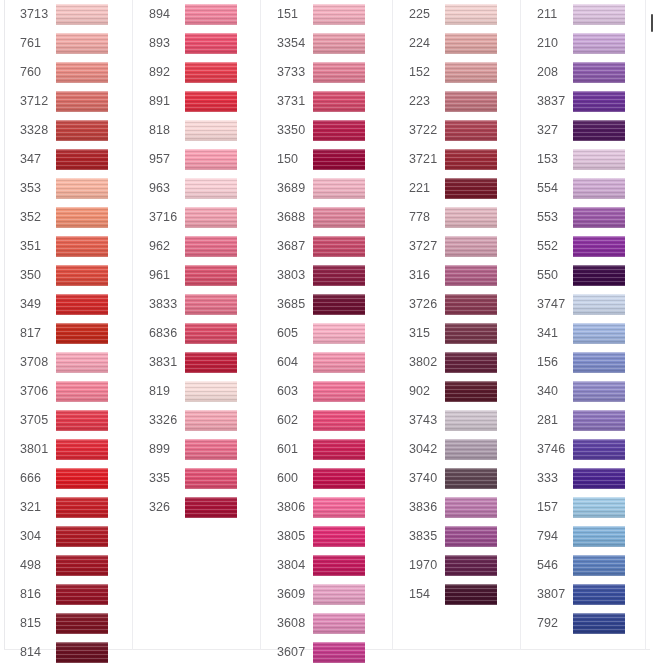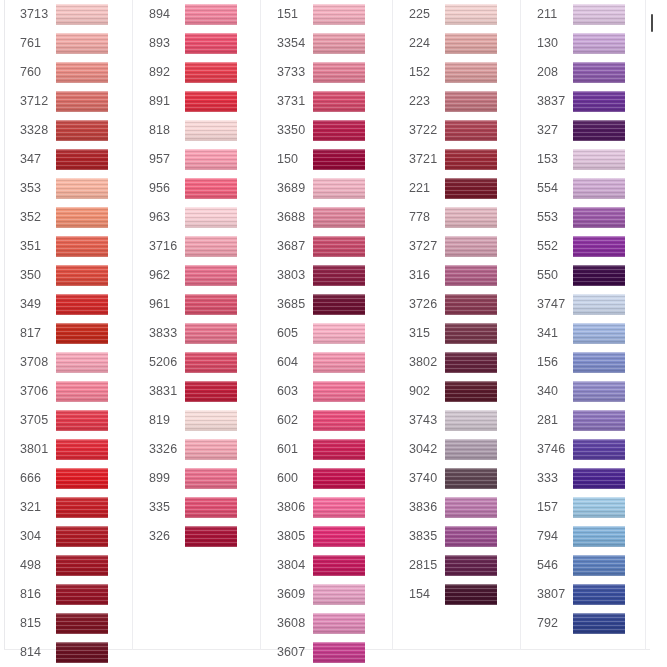--- a/index.html
+++ b/index.html
@@ -265,45 +265,41 @@
         </div>
         <div class="floss-row">
           <div class="floss-code">818</div>
           <div class="swatch" style="background: rgb(248, 215, 214);"></div>
         </div>
         <div class="floss-row">
           <div class="floss-code">957</div>
           <div class="swatch" style="background: rgb(247, 156, 176);"></div>
         </div>
         <div class="floss-row">
-          <div class="floss-code">956</div>
-          <div class="swatch" style="background: rgb(242, 98, 127);"></div>
-        </div>
-        <div class="floss-row">
           <div class="floss-code">963</div>
           <div class="swatch" style="background: rgb(249, 207, 213);"></div>
         </div>
         <div class="floss-row">
           <div class="floss-code">3716</div>
           <div class="swatch" style="background: rgb(240, 160, 176);"></div>
         </div>
         <div class="floss-row">
           <div class="floss-code">962</div>
           <div class="swatch" style="background: rgb(229, 110, 139);"></div>
         </div>
         <div class="floss-row">
           <div class="floss-code">961</div>
           <div class="swatch" style="background: rgb(217, 83, 111);"></div>
         </div>
         <div class="floss-row">
           <div class="floss-code">3833</div>
           <div class="swatch" style="background: rgb(228, 115, 140);"></div>
         </div>
         <div class="floss-row">
-          <div class="floss-code">5206</div>
+          <div class="floss-code">6836</div>
           <div class="swatch" style="background: rgb(217, 74, 102);"></div>
         </div>
         <div class="floss-row">
           <div class="floss-code">3831</div>
           <div class="swatch" style="background: rgb(192, 31, 60);"></div>
         </div>
         <div class="floss-row">
           <div class="floss-code">819</div>
           <div class="swatch" style="background: rgb(247, 220, 217);"></div>
         </div>
@@ -489,35 +485,35 @@
         </div>
         <div class="floss-row">
           <div class="floss-code">3836</div>
           <div class="swatch" style="background: rgb(187, 122, 173);"></div>
         </div>
         <div class="floss-row">
           <div class="floss-code">3835</div>
           <div class="swatch" style="background: rgb(155, 79, 143);"></div>
         </div>
         <div class="floss-row">
-          <div class="floss-code">2815</div>
+          <div class="floss-code">1970</div>
           <div class="swatch" style="background: rgb(99, 35, 77);"></div>
         </div>
         <div class="floss-row">
           <div class="floss-code">154</div>
           <div class="swatch" style="background: rgb(70, 20, 45);"></div>
         </div>
       </div>
       <div class="floss-column" style="left: 520px;">
         <div class="floss-row">
           <div class="floss-code">211</div>
           <div class="swatch" style="background: rgb(221, 195, 224);"></div>
         </div>
         <div class="floss-row">
-          <div class="floss-code">130</div>
+          <div class="floss-code">210</div>
           <div class="swatch" style="background: rgb(200, 165, 214);"></div>
         </div>
         <div class="floss-row">
           <div class="floss-code">208</div>
           <div class="swatch" style="background: rgb(140, 92, 172);"></div>
         </div>
         <div class="floss-row">
           <div class="floss-code">3837</div>
           <div class="swatch" style="background: rgb(107, 51, 151);"></div>
         </div>

